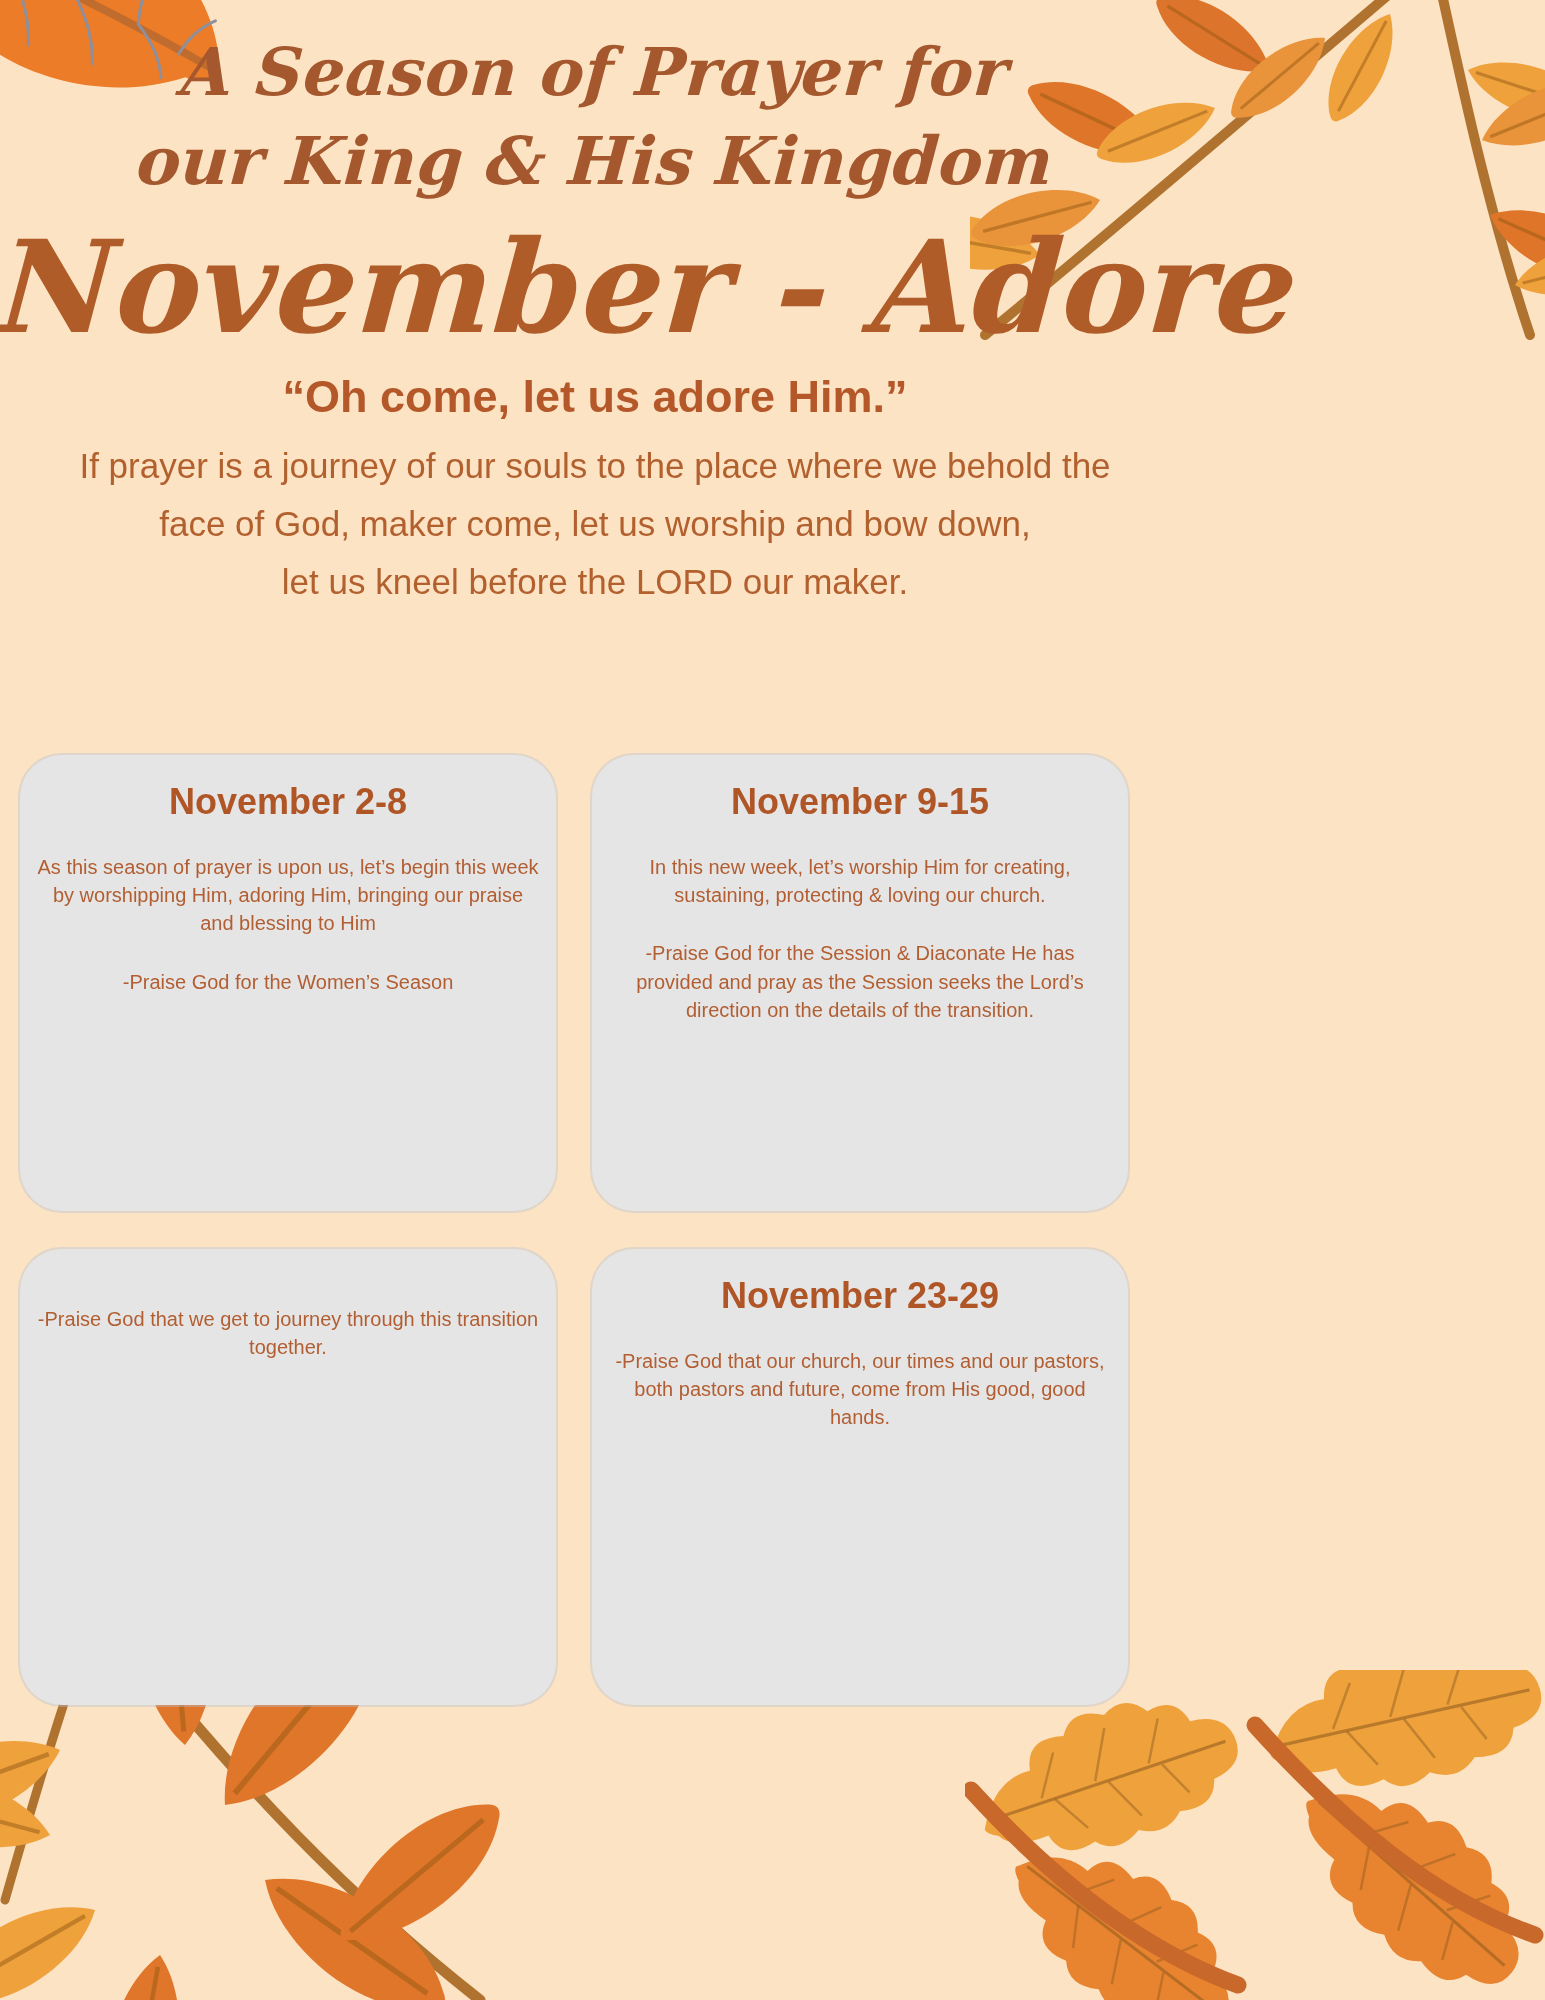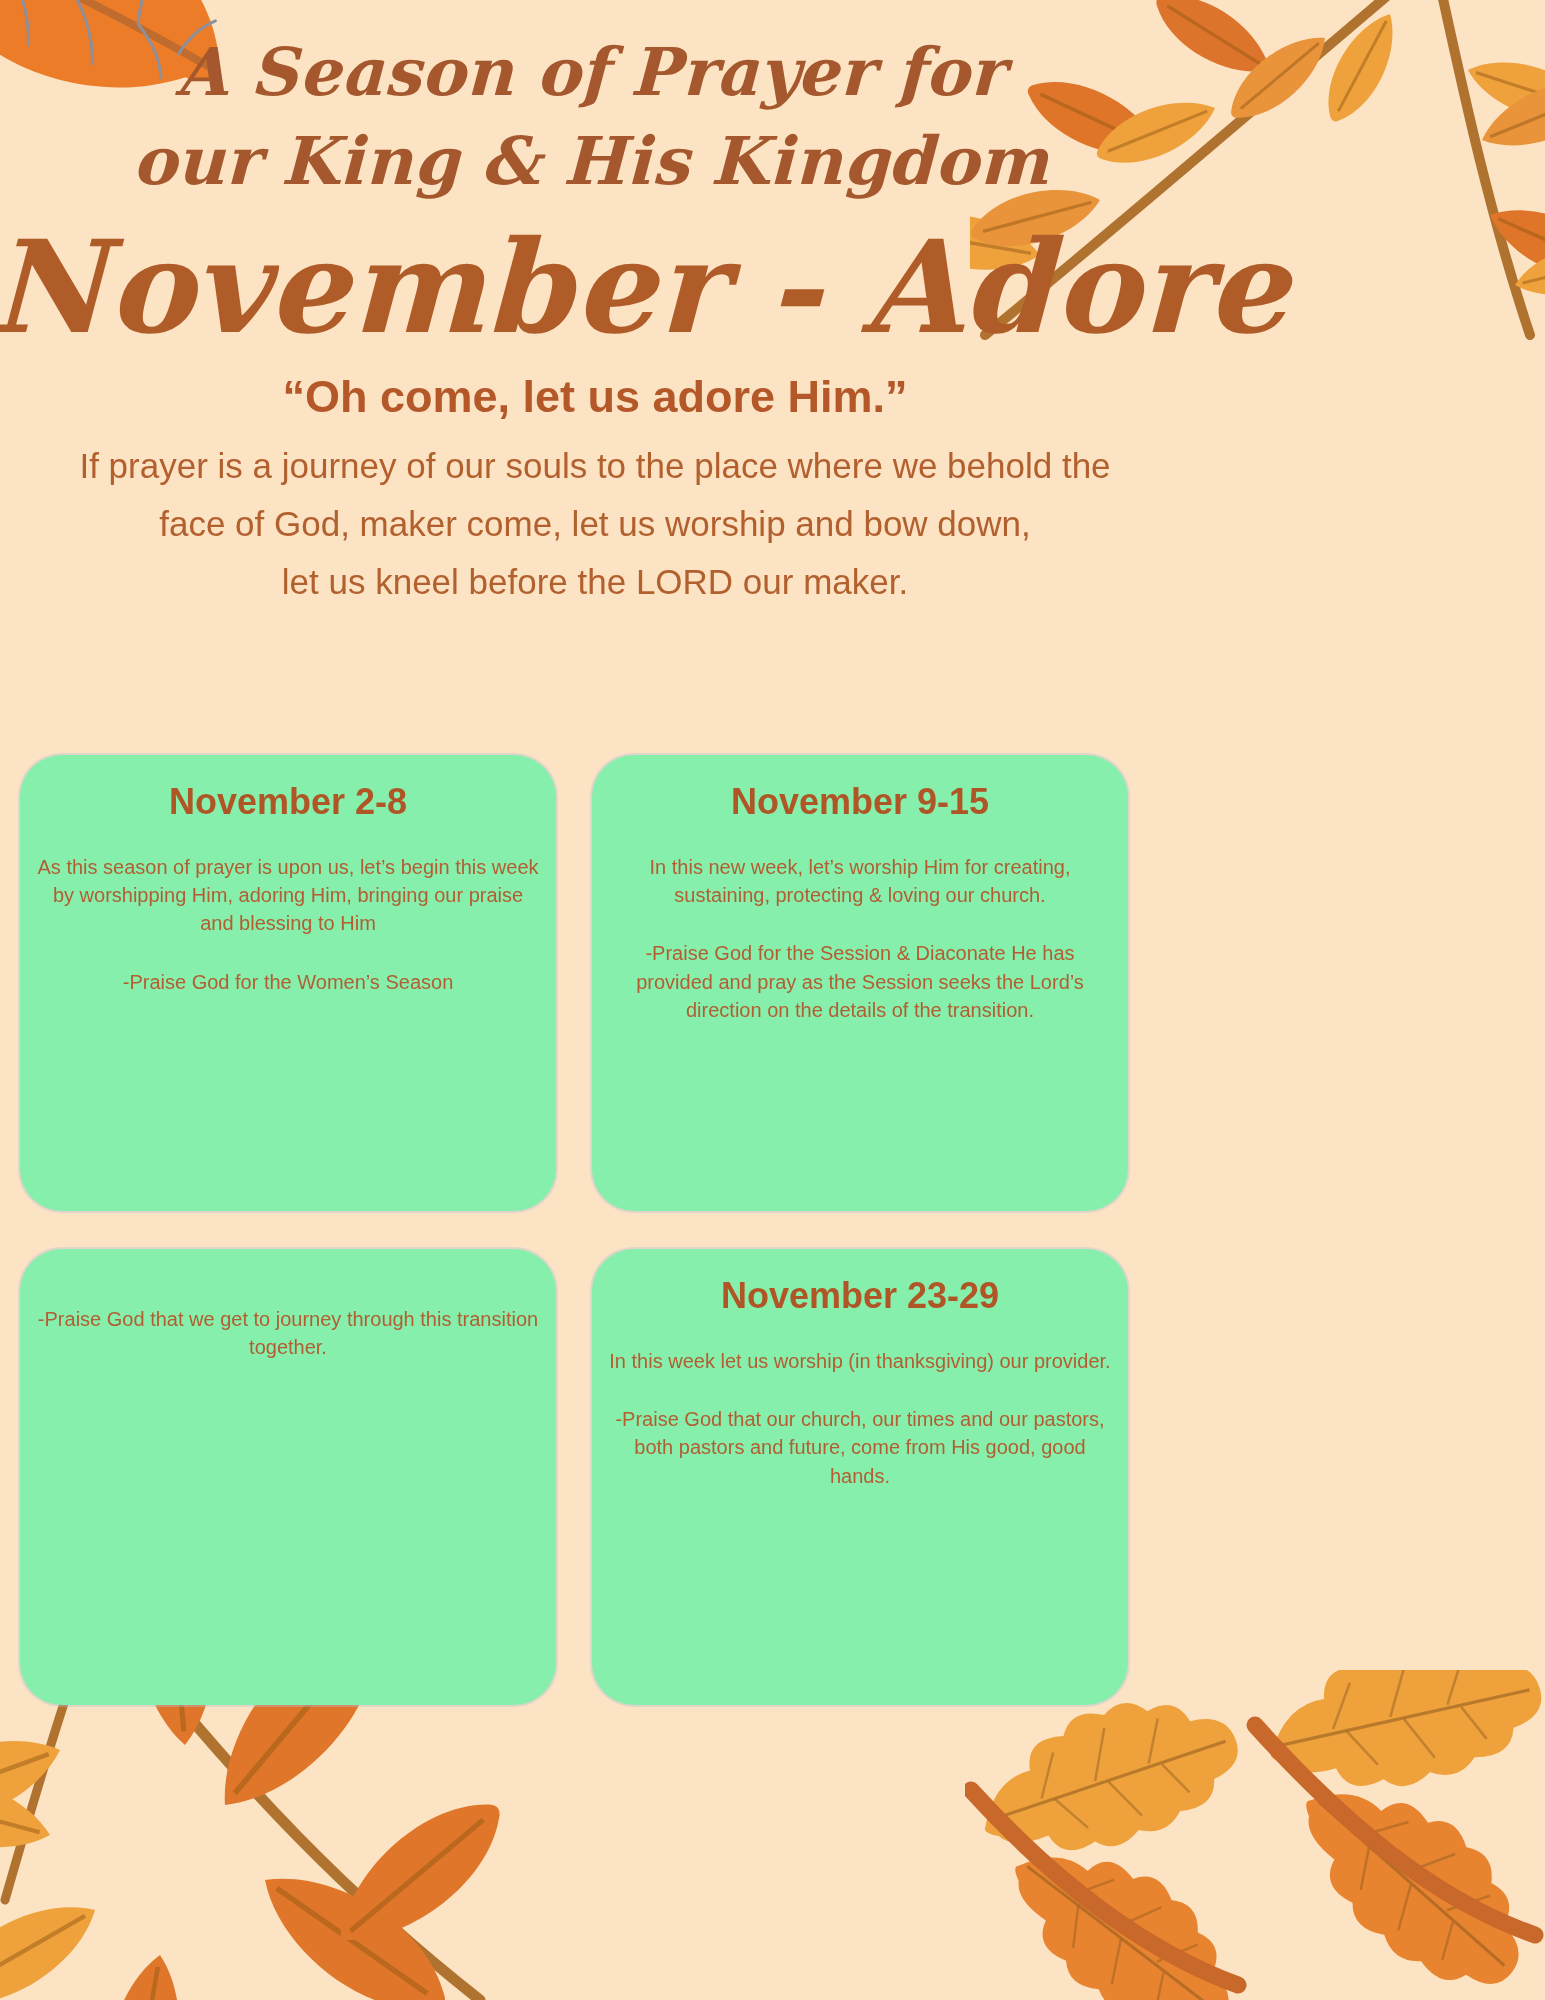--- a/index.html
+++ b/index.html
@@ -57,21 +57,21 @@
   .cards {
     margin:148px 0 0 20px;
     width:1146px;
     display:grid;
     grid-template-columns:536px 536px;
     column-gap:36px;
     row-gap:38px;
     text-align:center;
   }
   .card {
-    background:#86efac;
+    background:#e5e5e5;
     border-radius:42px;
     box-shadow:0 0 0 2px rgba(185,192,210,0.40);
     min-height:456px;
     padding:26px 16px 24px 16px;
     box-sizing:border-box;
   }
   .card-title {
     margin:0; font-size:36px; font-weight:bold;
     color:#AF5526;
   }
@@ -192,18 +192,17 @@
         <p class="card-text">In this new week, let’s worship Him for creating, sustaining, protecting &amp; loving our church.</p>
         <p class="card-text">-Praise God for the Session &amp; Diaconate He has provided and pray as the Session seeks the Lord’s direction on the details of the transition.</p>
       </article>
 
       <article class="card">
         <p class="card-text">-Praise God that we get to journey through this transition together.</p>
       </article>
 
       <article class="card">
         <h2 class="card-title">November 23-29</h2>
-        <p class="card-text">In this week let us worship (in thanksgiving) our provider.</p>
         <p class="card-text">-Praise God that our church, our times and our pastors, both pastors and future, come from His good, good hands.</p>
       </article>
     </section>
   </div>
 </div>
 
 </body></html>

